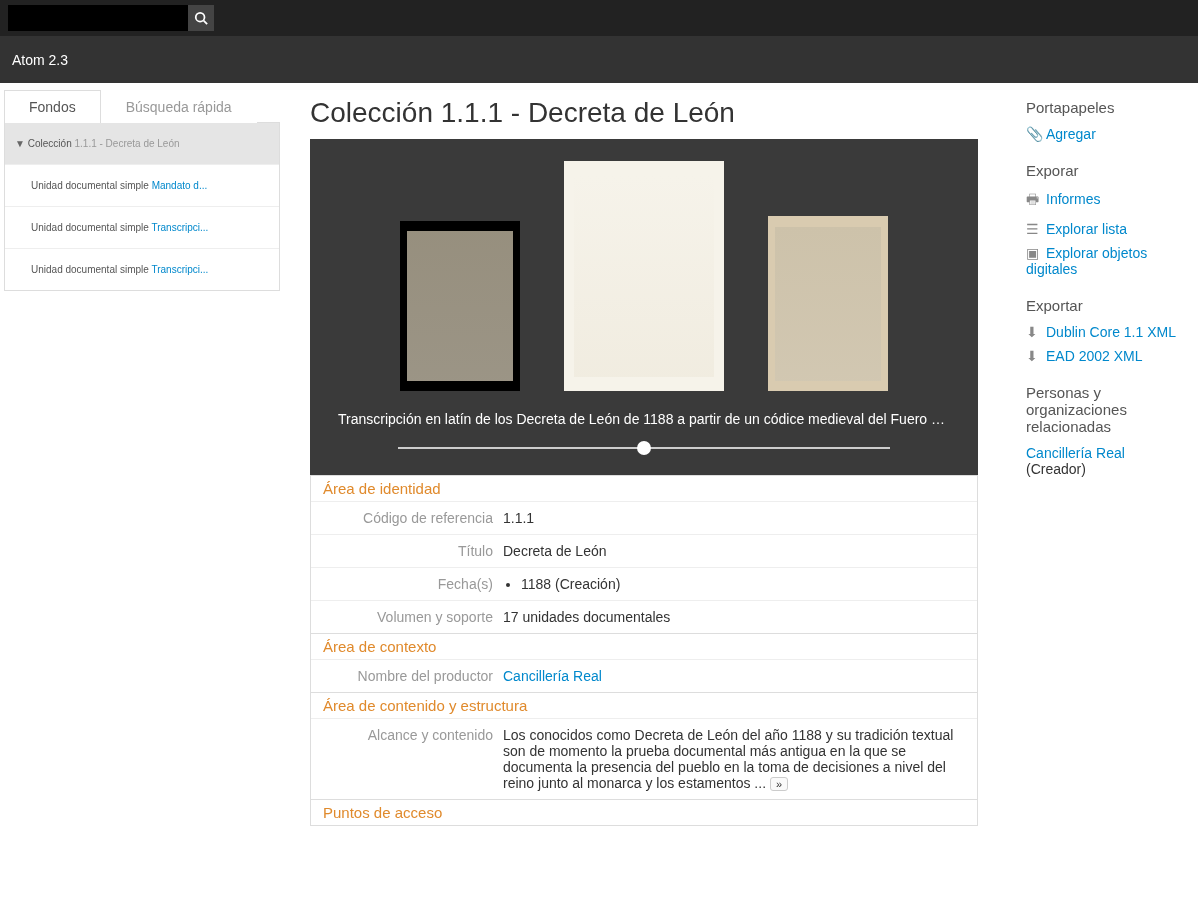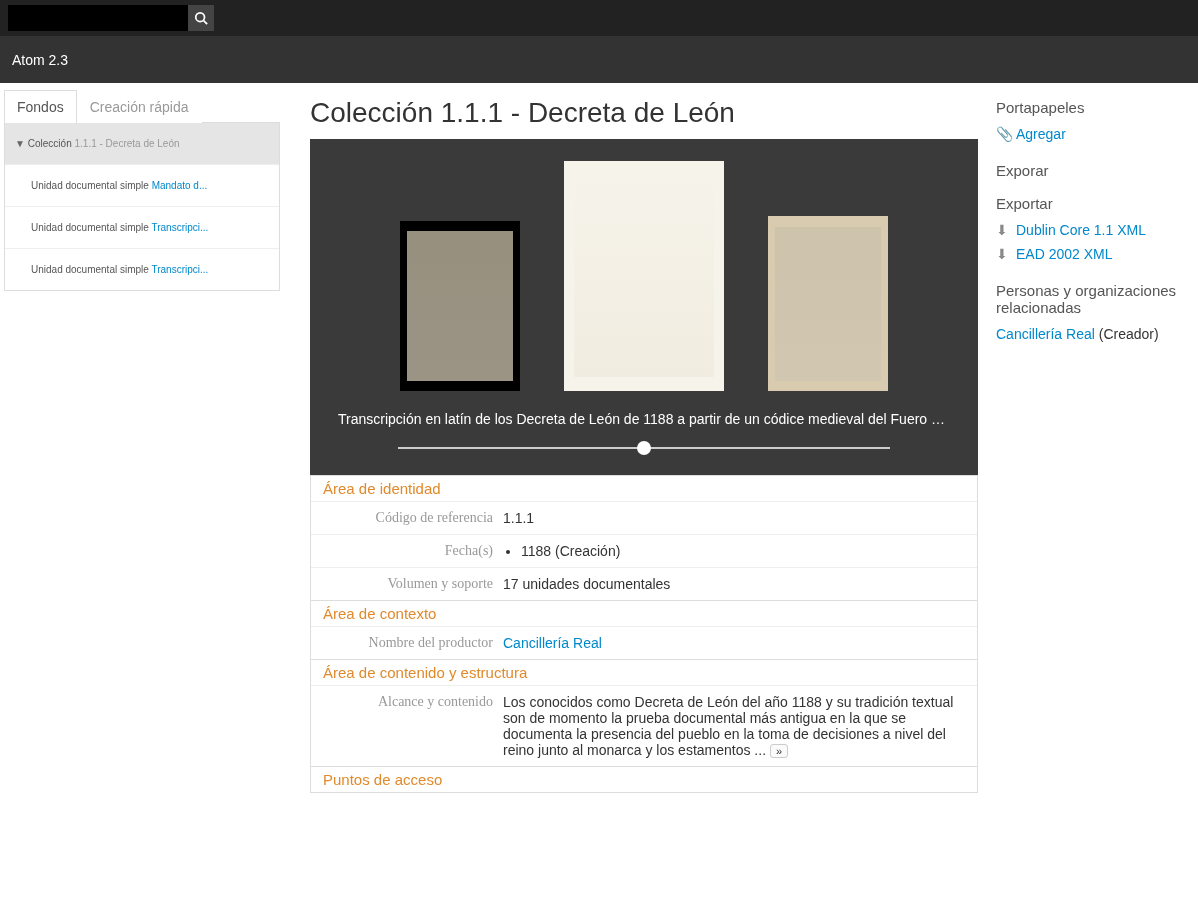--- a/index.html
+++ b/index.html
@@ -10,26 +10,26 @@
 .topbar { background: #222; height: 36px; display: flex; align-items: center; padding: 0 8px; }
 .searchbox { background: #000; border: none; color: #ccc; height: 26px; width: 180px; padding: 0 8px; }
 .searchbtn { background: #444; border: none; height: 26px; width: 26px; color: #fff; display: flex; align-items: center; justify-content: center; cursor: pointer; font-size: 14px; }
 
 
 .brandbar { background: #333; color: #fff; height: 47px; display: flex; align-items: center; padding: 0 12px; font-size: 14px; }
 
 
 .container { display: flex; padding: 0 0 0 4px; }
 .leftcol { width: 276px; flex-shrink: 0; margin-right: 30px; }
-.centercol { width: 668px; flex-shrink: 0; margin-right: 18px; }
+.centercol { width: 668px; flex-shrink: 0; margin-right: 48px; }
 .rightcol { flex: 1; padding-right: 20px; }
 
 
 .lefttabs { display: flex; border-bottom: 1px solid #ddd; margin-top: 6px; }
-.lefttab { padding: 8px 12px; color: #555; cursor: pointer; border: 1px solid transparent; border-bottom: none; background: #fff; position: relative; top: 1px; }
+.lefttab { padding: 8px 24px; color: #555; cursor: pointer; border: 1px solid transparent; border-bottom: none; background: #fff; position: relative; top: 1px; }
 .lefttab.active { border-color: #ddd; background: #fff; }
 .lefttab.inactive { color: #999; }
 .treelist { border: 1px solid #ddd; border-top: none; }
 .tree-item { padding: 15px 10px; border-bottom: 1px solid #eee; font-size: 10px; white-space: nowrap; overflow: hidden; text-overflow: ellipsis; color: #555; }
 .tree-item:last-child { border-bottom: none; }
 .tree-item.selected { background: #e5e5e5; }
 .tree-item .tri { display: inline-block; width: 10px; color: #666; }
 .tree-item .lvl { color: #555; }
 .tree-item .ttl { color: #0088cc; }
 .tree-item.selected .ttl { color: #999; }
@@ -46,21 +46,21 @@
 .page-sim { width: 88%; height: 88%; background: linear-gradient(#c9bfa8, #cfc6b2); opacity: .75; }
 .thumb.mid .page-sim { background: linear-gradient(#f6f3ea, #efeadd); }
 .caption { color: #fff; text-align: center; font-size: 14px; padding: 6px 0; white-space: nowrap; overflow: hidden; text-overflow: ellipsis; }
 .slider-track { height: 2px; background: #ccc; position: relative; margin: 14px 60px 0 60px; }
 .slider-handle { position: absolute; left: 50%; top: 50%; transform: translate(-50%, -50%); width: 14px; height: 14px; background: #fff; border-radius: 50%; }
 
 
 .panel { border: 1px solid #ddd; border-top: none; }
 .panel-head { color: #e08a2c; font-size: 15px; padding: 4px 12px; border-top: 1px solid #ddd; background: #fff; }
 .panel-row { display: flex; border-top: 1px solid #eee; }
-.panel-label { width: 192px; flex-shrink: 0; text-align: right; color: #999; padding: 8px 10px 8px 0; font-size: 14px; font-family: Liberation Serif, serif; }
+.panel-label { width: 192px; flex-shrink: 0; text-align: right; color: #999; padding: 8px 10px 8px 0; font-size: 14px; }
 .panel-value { flex: 1; padding: 8px 12px 8px 0; font-size: 14px; color: #333; }
 .panel-value ul { list-style: disc; margin-left: 18px; }
 .expand-btn { display: inline-block; border: 1px solid #ccc; padding: 0 5px; font-size: 11px; border-radius: 3px; cursor: pointer; background: #fafafa; }
 
 
 .side-head { color: #555; font-size: 15px; margin: 16px 0 6px 0; }
 .side-list { list-style: none; }
 .side-list li { padding: 4px 0; font-size: 14px; }
 .side-ico { display: inline-block; width: 16px; color: #888; margin-right: 4px; }
 .side-text { color: #333; }
@@ -83,21 +83,21 @@
 
 <div class="brandbar">
   <span>Atom 2.3</span>
 </div>
 
 <div class="container">
 
   <div class="leftcol">
     <div class="lefttabs">
       <div class="lefttab active">Fondos</div>
-      <div class="lefttab inactive">Creación rápida</div>
+      <div class="lefttab inactive">Búsqueda rápida</div>
     </div>
     <div class="treelist">
       <div class="tree-item selected">
         <span class="tri">▼</span>
         <span class="lvl">Colección</span>
         <span class="ttl">1.1.1 - Decreta de León</span>
       </div>
       <div class="tree-item" style="padding-left:26px;">
         <span class="lvl">Unidad documental simple</span>
         <span class="ttl">Mandato d...</span>
@@ -134,20 +134,24 @@
       </div>
     </div>
 
     <div class="panel">
       <div class="panel-head">Área de identidad</div>
       <div class="panel-row">
           <div class="panel-label">Código de referencia</div>
           <div class="panel-value">1.1.1</div>
         </div>
       <div class="panel-row">
+          <div class="panel-label">Título</div>
+          <div class="panel-value">Decreta de León</div>
+        </div>
+      <div class="panel-row">
           <div class="panel-label">Fecha(s)</div>
           <div class="panel-value">
             <ul>
               <li>1188 (Creación)</li>
             </ul>
           </div>
         </div>
       <div class="panel-row">
           <div class="panel-label">Volumen y soporte</div>
           <div class="panel-value">17 unidades documentales</div>
@@ -169,20 +173,25 @@
     </div>
   </div>
 
   <div class="rightcol">
     <div class="side-head">Portapapeles</div>
     <ul class="side-list">
       <li><span class="side-ico">📎</span><a href="#">Agregar</a></li>
     </ul>
 
     <div class="side-head">Exporar</div>
+    <ul class="side-list">
+      <li><span class="side-ico">🖶</span><a href="#">Informes</a></li>
+      <li><span class="side-ico">☰</span><a href="#">Explorar lista</a></li>
+      <li><span class="side-ico">▣</span><a href="#">Explorar objetos digitales</a></li>
+    </ul>
 
     <div class="side-head">Exportar</div>
     <ul class="side-list">
       <li><span class="side-ico">⬇</span><a href="#">Dublin Core 1.1 XML</a></li>
       <li><span class="side-ico">⬇</span><a href="#">EAD 2002 XML</a></li>
     </ul>
 
     <div class="side-head">Personas y organizaciones relacionadas</div>
     <div style="padding:4px 0;">
       <a href="#">Cancillería Real</a><span class="side-text"> (Creador)</span>

